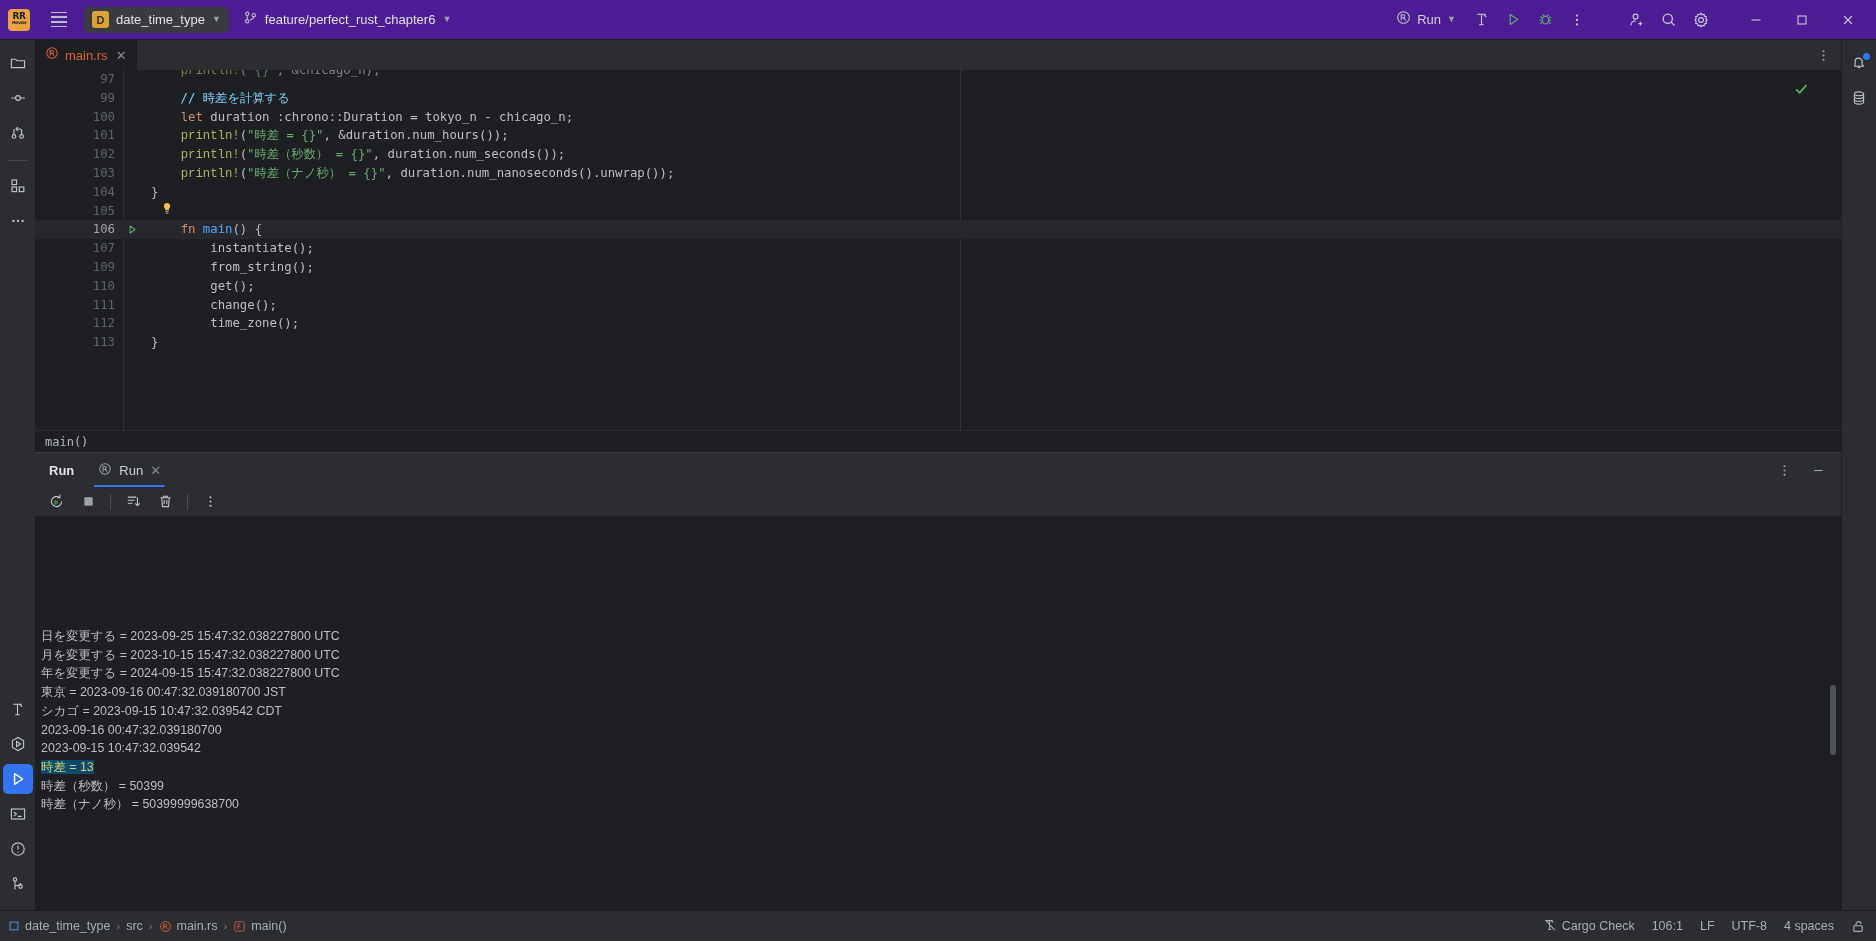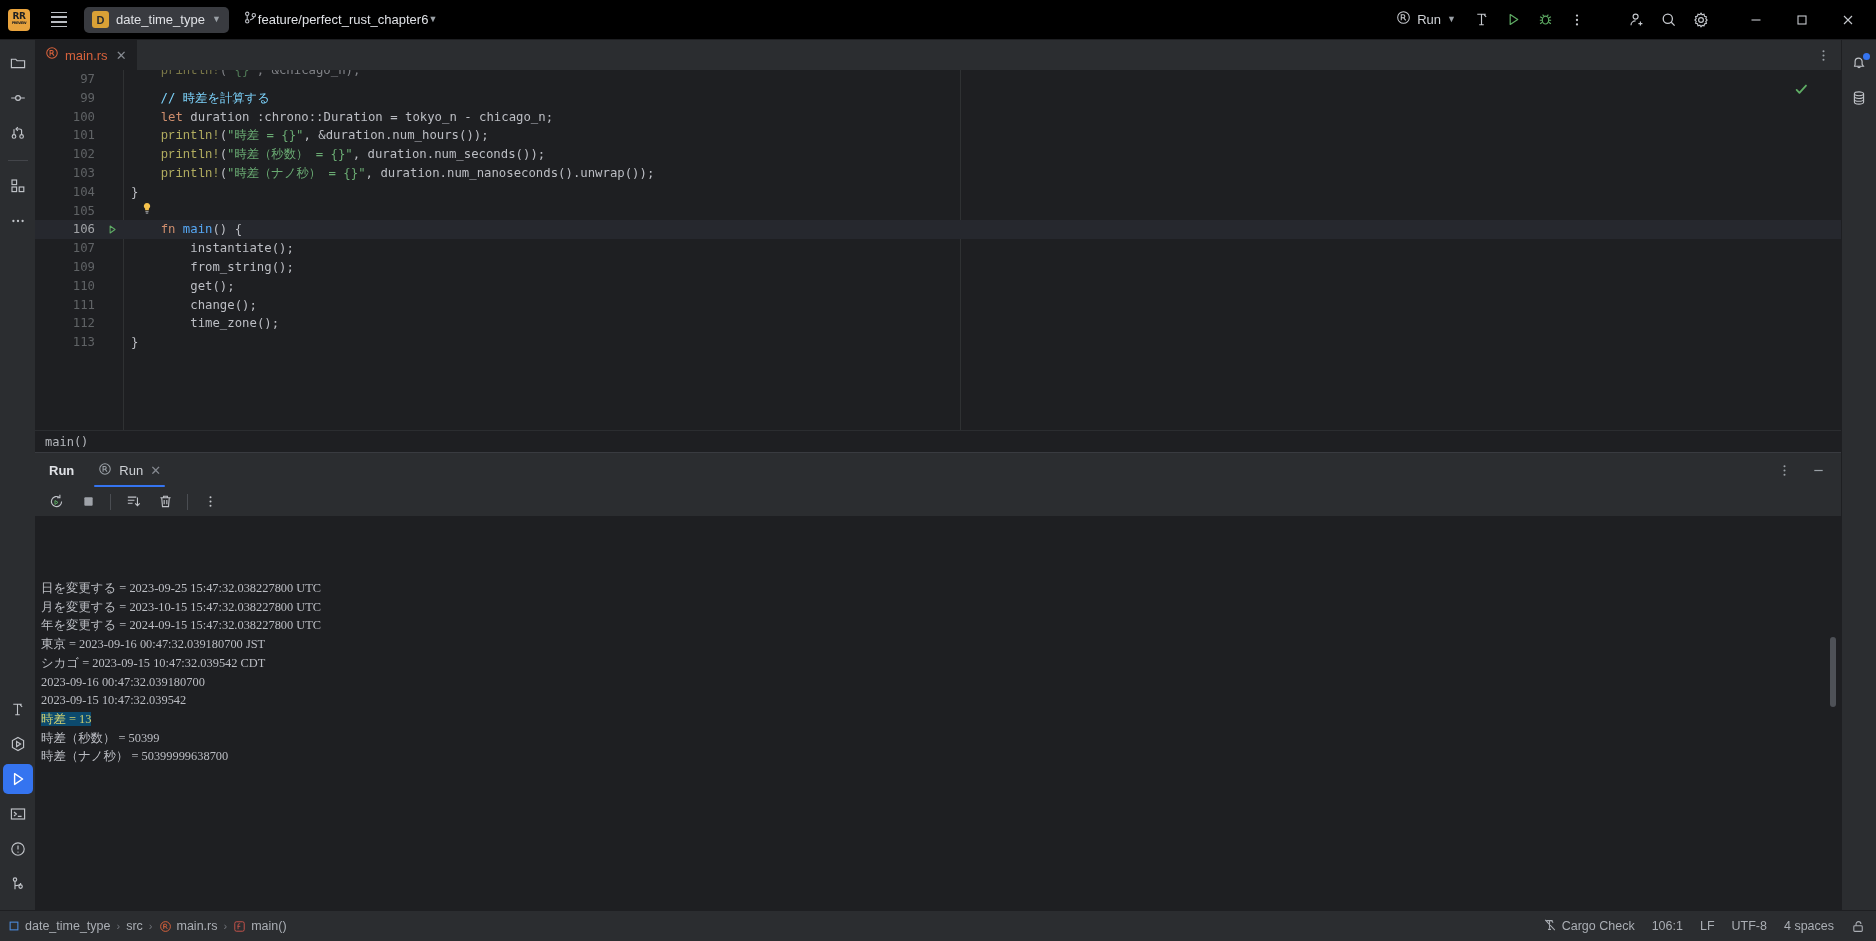--- a/index.html
+++ b/index.html
@@ -8,21 +8,21 @@
     background: #1e1f22;
     font-family: "Liberation Sans", sans-serif;
     overflow: hidden;
     color: #cdd0d4;
   }
   .app { position: relative; width: 1876px; height: 941px; display: flex; flex-direction: column; }
 
   
   .titlebar {
     height: 40px; flex: 0 0 40px;
-    background: #000000;
+    background: #4c1d95;
     display: flex; align-items: center;
     padding: 0 6px 0 8px;
     border-bottom: 1px solid #1e1f22;
   }
   .tb-left { display: flex; align-items: center; gap: 2px; }
   .logo-box {
     width: 22px; height: 22px; border-radius: 4px;
     background: #e8a33d; color: #1e1f22;
     display: flex; align-items: center; justify-content: center;
     font-size: 8px; font-weight: bold; letter-spacing: -0.5px;
@@ -45,21 +45,21 @@
   }
   .proj-badge {
     width: 17px; height: 17px; border-radius: 3px; background: #d9a136;
     color: #2b2d30; font-size: 11px; font-weight: bold;
     display: flex; align-items: center; justify-content: center;
     font-family: "Liberation Sans", sans-serif;
   }
   .chip-text { font-size: 13px; color: #dfe1e5; white-space: nowrap; }
   .chev { color: #9aa0a6; font-size: 9px; line-height: 1; }
   .branch-chip {
-    display: flex; align-items: center; 
+    display: flex; align-items: center; gap: 7px;
     height: 26px; padding: 0 8px 0 6px; border-radius: 5px; margin-left: 6px;
     cursor: pointer;
   }
   .tb-spacer { flex: 1; }
   .tb-right { display: flex; align-items: center; gap: 2px; }
   .runconf {
     display: flex; align-items: center; gap: 6px; height: 26px;
     padding: 0 8px; border-radius: 5px; cursor: pointer;
   }
   .runconf .label { font-size: 13px; color: #cfd2d6; }
@@ -116,21 +116,21 @@
   
   .editor {
     flex: 1; position: relative; min-height: 0;
     background: #1e1f22; overflow: hidden;
   }
   .code-area {
     position: absolute; inset: 0;
     font-family: "DejaVu Sans Mono", monospace;
     font-size: 12.3px; line-height: 18.8px;
   }
-  .ln-row { display: flex; height: 18.8px; white-space: pre; position: relative; }
+  .ln-row { display: flex; height: 18.8px; white-space: pre; position: relative; padding-left: 20px; }
   .ln-row.current { background: #26282e; justify-content: flex-end; }
   .gutter {
     width: 66px; flex: 0 0 66px; text-align: right;
     color: #606366; padding-right: 6px; user-select: none;
   }
   .ln-row.current .gutter { color: #a1a3a7; }
   .gutter-icon {
     width: 22px; flex: 0 0 22px; display: flex; align-items: center; justify-content: center;
     font-size: 10px;
   }
@@ -180,23 +180,23 @@
   .rp-actions { position: absolute; right: 8px; top: 0; bottom: 0; display: flex; align-items: center; gap: 4px; }
   .rp-toolbar {
     height: 30px; flex: 0 0 30px; background: #2b2d30;
     display: flex; align-items: center; gap: 2px; padding-left: 6px;
     border-bottom: 1px solid #1e1f22;
   }
   .tsep { width: 1px; height: 16px; background: #4a4d52; margin: 0 5px; }
   .console {
     flex: 1; overflow: hidden; position: relative;
     background: #1e1f22; padding: 6px 0 0 6px;
-    font-family: Liberation Serif, serif;
+    font-family: Liberation Sans, sans-serif;
     font-size: 12.4px; line-height: 18.7px;
-    color: #bcbec4; white-space: pre;
+    color: #bcbec4; white-space: pre; margin-top: 48px;
   }
   .cline { height: 18.7px; }
   .hl { background: #0c4a6e; color: #cfcf70; }
   .con-scrollbar {
     position: absolute; right: 5px; top: 120px; width: 6px; height: 70px;
     background: #4e5157; border-radius: 3px;
   }
 
   
   .statusbar {

